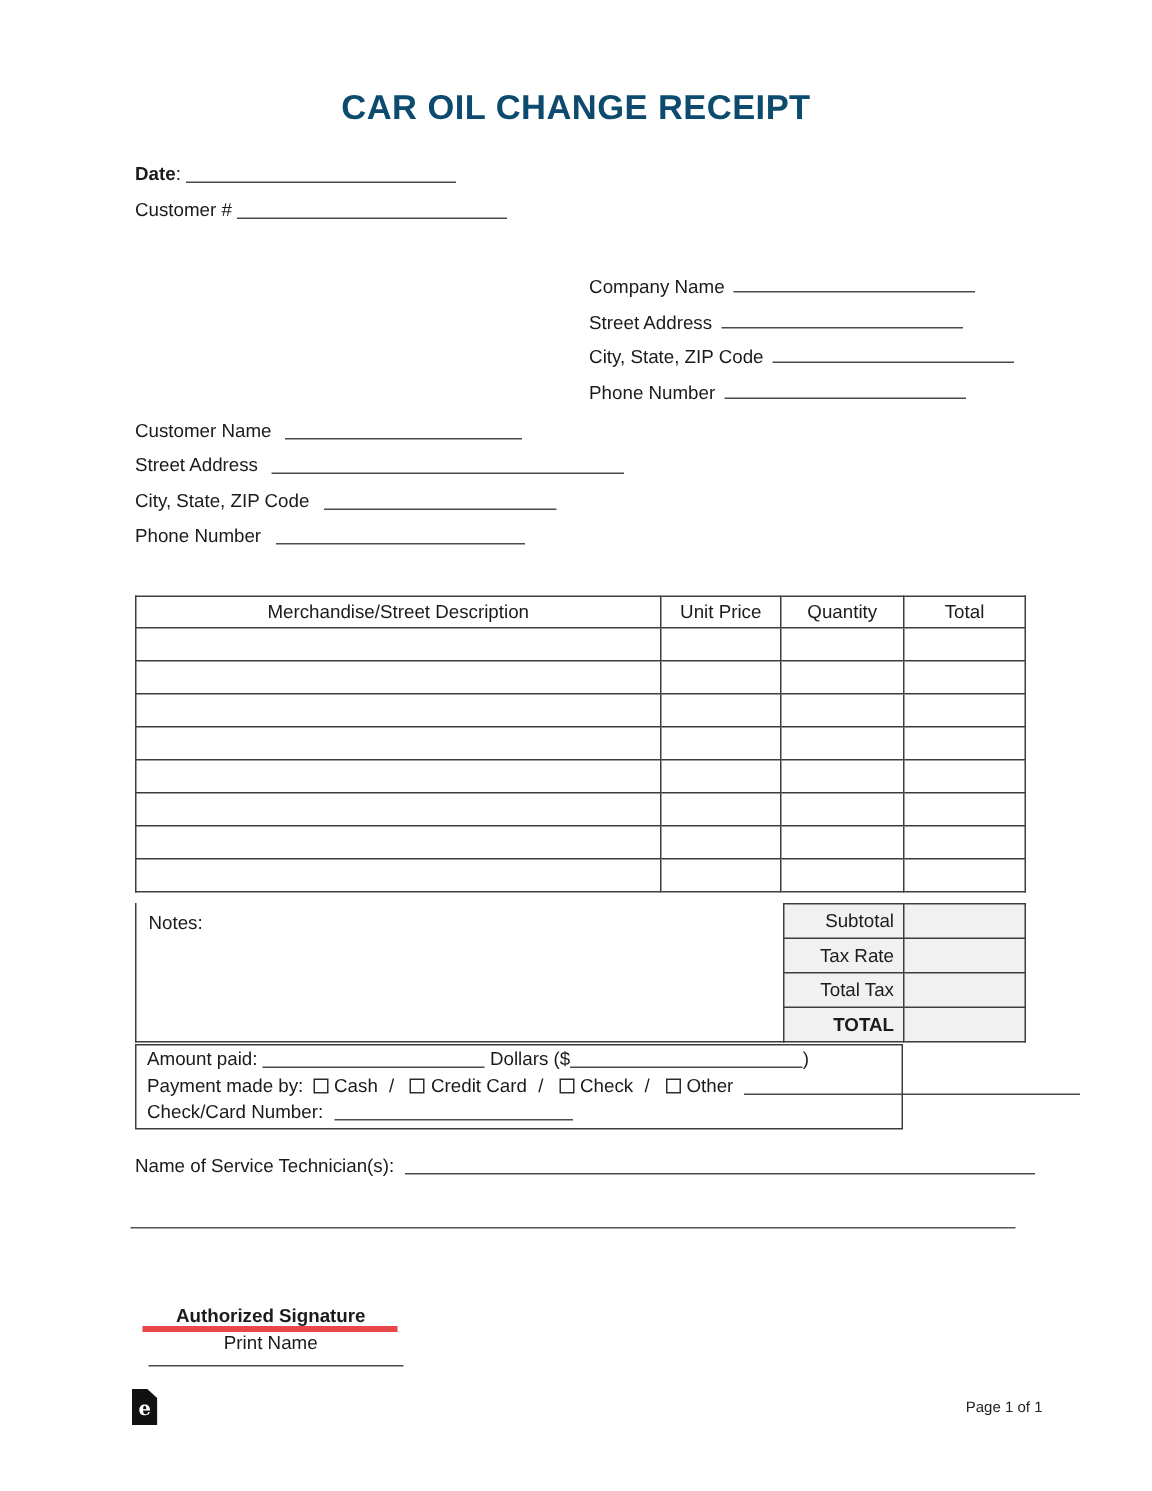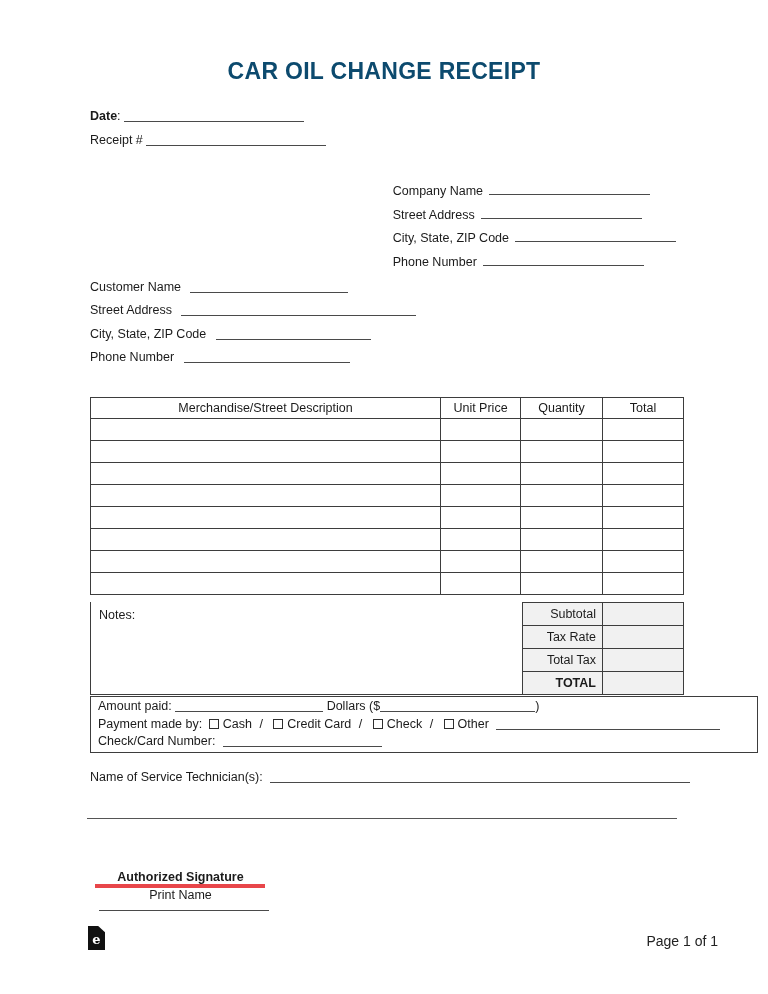--- a/index.html
+++ b/index.html
@@ -43,21 +43,21 @@
                padding:6px 8px; }
   table.totals { position:absolute; left:522px; top:602px; width:161px; height:93px;
                  border-collapse:collapse; table-layout:fixed; }
   table.totals td { border:1px solid #3d3d3d; background:#f1f1f1; font-size:12.5px;
                     height:23px; padding:0 6px; }
   table.totals td.t-lbl { text-align:right; width:80px; }
   table.totals td.t-val { width:81px; }
   table.totals tr.total-row td.t-lbl { font-weight:bold; }
 
   
-  .pay-box { left:90px; top:696px; width:668px; height:57px;
+  .pay-box { left:90px; top:696px; width:512px; height:57px;
              border:1px solid #3d3d3d; padding:2px 0 0 7px; }
   .pay-line { height:17.5px; white-space:nowrap; }
   .cb { display:inline-block; width:10px; height:10px; border:1.5px solid #2e2e2e;
         vertical-align:-1px; margin:0 4px 0 3px; background:#fff; }
   .sep { margin:0 4px; }
 
   
   .tech-row { left:90px; top:770px; white-space:nowrap; }
   .tech-line2 { left:87px; top:818px; width:590px; border-bottom:1px solid #555; height:0; }
 
@@ -66,36 +66,36 @@
   .sig-box { width:170px; height:23px; border:2px solid #e8464a; background:#fff;
              margin-left:5px; margin-right:6px; }
   .sig-row .bl { align-self:center; margin-left:6px; margin-top:8px; }
 
   
   .logo { left:88px; top:926px; width:17px; height:24px; background:#111;
           clip-path:polygon(0 0, 60% 0, 100% 26%, 100% 100%, 0 100%); }
   .logo span { display:block; width:100%; text-align:center; color:#fff;
                font-weight:bold; font-size:13px; line-height:27px;
                font-family:"DejaVu Serif", serif; }
-  .page-num { right:50px; top:933px; font-size:14px; color:#222; }
+  .page-num { right:73px; top:933px; font-size:10px; color:#222; }
 </style>
 </head>
 <body>
 
 <div class="page">
 
   <div class="abs title">CAR OIL CHANGE RECEIPT</div>
 
   <div class="abs meta-block">
     <div class="meta-row">
       <span class="bold">Date</span><span>:</span>
       <span class="bl" style="width:180px"></span>
     </div>
     <div class="meta-row">
-      <span>Receipt #</span>
+      <span>Customer #</span>
       <span class="bl" style="width:180px"></span>
     </div>
   </div>
 
   <div class="abs company-block">
     <div class="co-row">
       <span class="lbl">Company Name</span>
       <span class="bl" style="width:161px"></span>
     </div>
     <div class="co-row">

